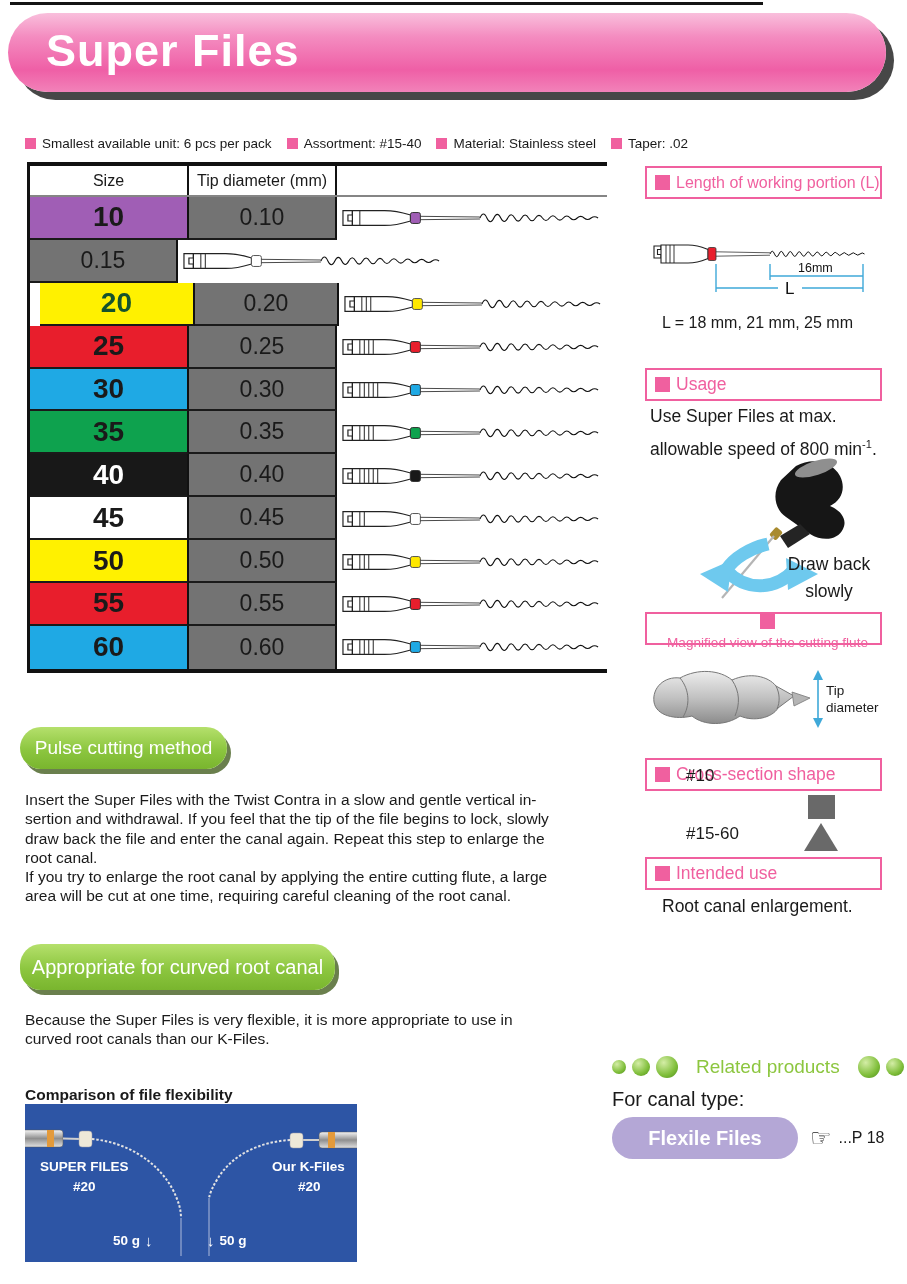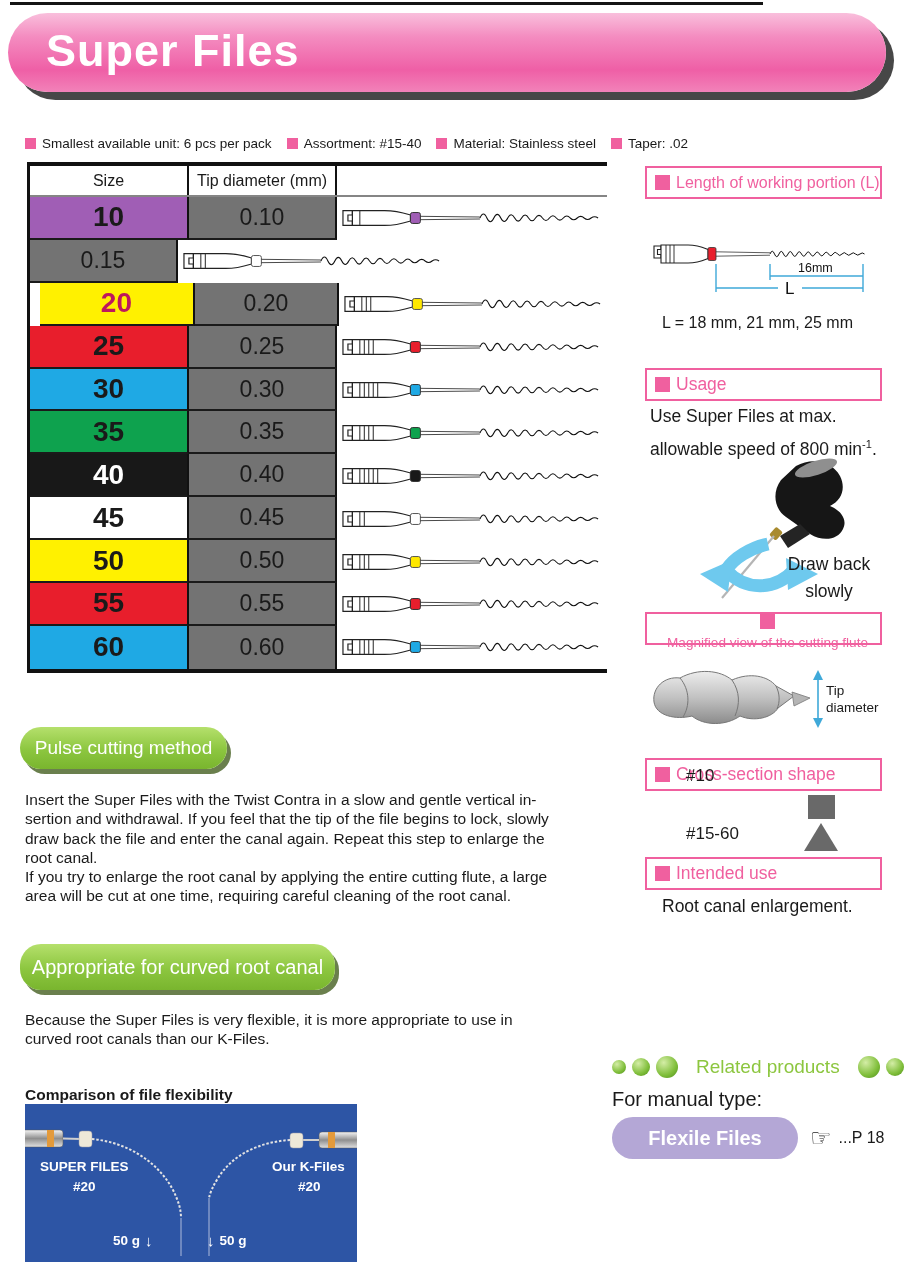--- a/index.html
+++ b/index.html
@@ -143,21 +143,21 @@
     <path d="M4,12.5 H13.5 V17 H9 V23 H13.5 V27.5 H4 Z" fill="#fff" stroke="#222" stroke-width="1.2"></path>
     <path d="M13.5,12.5 H46 C58,12.5 64,14.5 72,17 L72,23 C64,25.5 58,27.5 46,27.5 H13.5 Z" fill="#fff" stroke="#222" stroke-width="1.2"></path>
     <path d="M21,13 V27 M25.5,13 V27 " stroke="#222" stroke-width="1" fill="none"></path>
     <rect x="72" y="14.5" width="10" height="11" rx="2" fill="#ffffff" stroke="#555555" stroke-width="1"></rect>
     <path d="M82,18.3 L142,19 M82,21.7 L142,21" stroke="#333" stroke-width="0.9" fill="none"></path>
     <path d="M142,20 q3.5,-8 7,0 q3.5,7.662068965517241 7,0 q3.5,-7.324137931034483 7,0 q3.5,6.9862068965517246 7,0 q3.5,-6.6482758620689655 7,0 q3.5,6.310344827586207 7,0 q3.5,-5.972413793103448 7,0 q3.5,5.63448275862069 7,0 q3.5,-5.296551724137931 7,0 q3.5,4.958620689655172 7,0 q3.5,-4.620689655172415 7,0 q3.5,4.2827586206896555 7,0 q3.5,-3.9448275862068964 7,0 q3.5,3.6068965517241383 7,0 q3.5,-3.268965517241379 7,0 q3.5,2.931034482758621 7,0 q3.5,-2.593103448275862 7,0" stroke="#111" stroke-width="1.1" fill="none"></path>
   </svg>
           </div>
         </div>
         <div class="trow">
-          <div class="cell size-cell" style="background: rgb(255, 241, 0); color: #be185d; margin-left: 10px;">20</div>
+          <div class="cell size-cell" style="background: rgb(255, 241, 0); color: #14532d; margin-left: 10px;">20</div>
           <div class="cell dia-cell">0.20</div>
           <div class="cell file-cell">
             <svg viewBox="0 0 268 40" width="266" height="40">
     <path d="M4,12.5 H13.5 V17 H9 V23 H13.5 V27.5 H4 Z" fill="#fff" stroke="#222" stroke-width="1.2"></path>
     <path d="M13.5,12.5 H46 C58,12.5 64,14.5 72,17 L72,23 C64,25.5 58,27.5 46,27.5 H13.5 Z" fill="#fff" stroke="#222" stroke-width="1.2"></path>
     <path d="M21,13 V27 M25.5,13 V27 M30,13 V27 " stroke="#222" stroke-width="1" fill="none"></path>
     <rect x="72" y="14.5" width="10" height="11" rx="2" fill="#ffe800" stroke="#555555" stroke-width="1"></rect>
     <path d="M82,18.3 L142,19 M82,21.7 L142,21" stroke="#333" stroke-width="0.9" fill="none"></path>
     <path d="M142,20 q3.5,-8 7,0 q3.5,7.662068965517241 7,0 q3.5,-7.324137931034483 7,0 q3.5,6.9862068965517246 7,0 q3.5,-6.6482758620689655 7,0 q3.5,6.310344827586207 7,0 q3.5,-5.972413793103448 7,0 q3.5,5.63448275862069 7,0 q3.5,-5.296551724137931 7,0 q3.5,4.958620689655172 7,0 q3.5,-4.620689655172415 7,0 q3.5,4.2827586206896555 7,0 q3.5,-3.9448275862068964 7,0 q3.5,3.6068965517241383 7,0 q3.5,-3.268965517241379 7,0 q3.5,2.931034482758621 7,0 q3.5,-2.593103448275862 7,0" stroke="#111" stroke-width="1.1" fill="none"></path>
   </svg>
@@ -408,20 +408,20 @@
 
   <div class="abs related-row">
     <span class="ball s"></span>
     <span class="ball m"></span>
     <span class="ball l"></span>
     <span class="related-title">Related products</span>
     <span class="ball l"></span>
     <span class="ball m"></span>
     <span class="ball s"></span>
   </div>
-  <div class="abs manual-label">For manual type:</div>
+  <div class="abs manual-label">For canal type:</div>
   <div class="abs flexile-btn">Flexile Files</div>
   <div class="abs page-ref">
     <span class="hand-icon">☞</span>
     <span class="ref-text">...P 18</span>
   </div>
 
 </div>
 
 </body></html>

